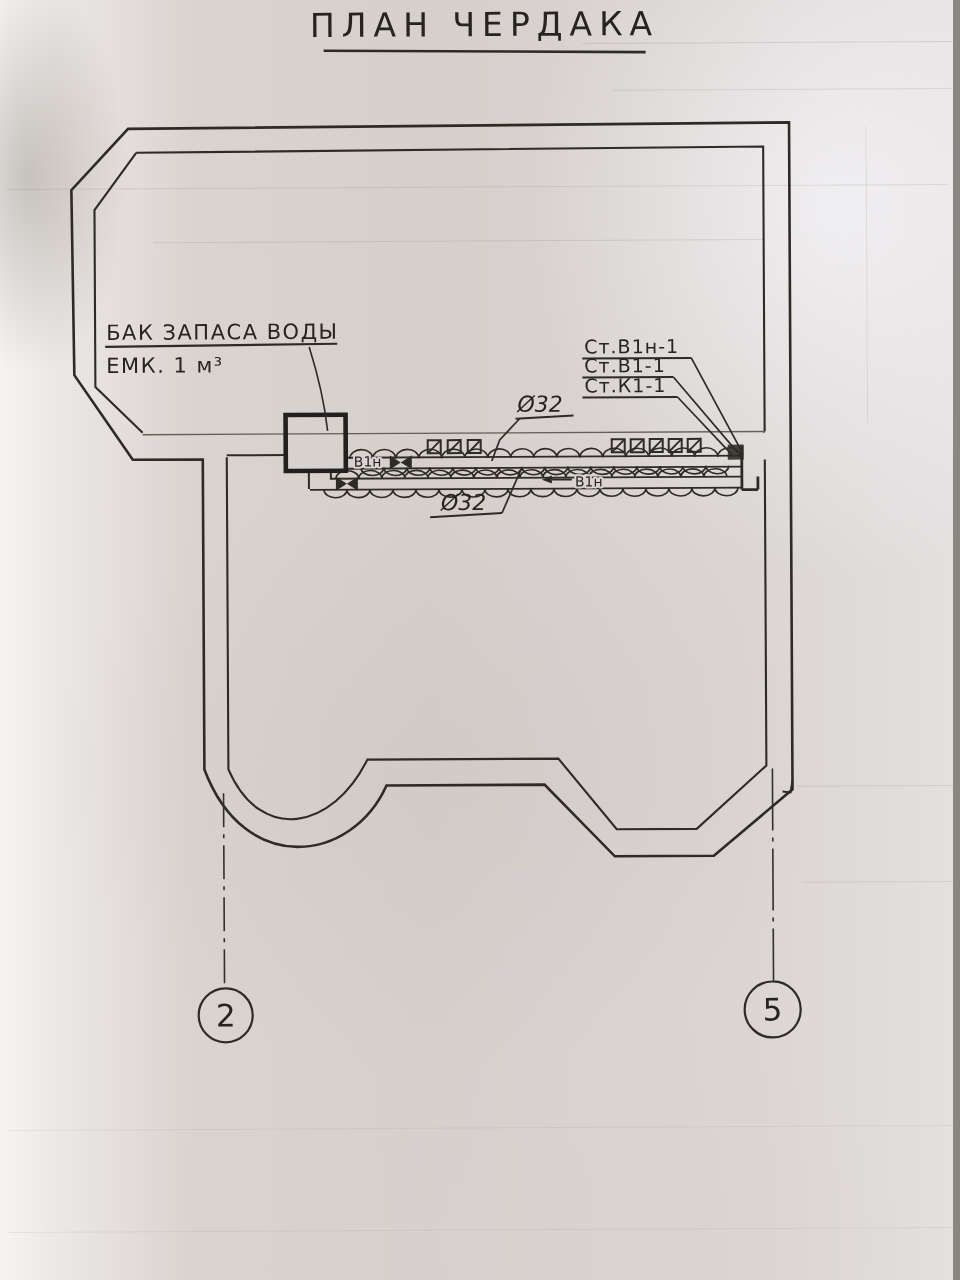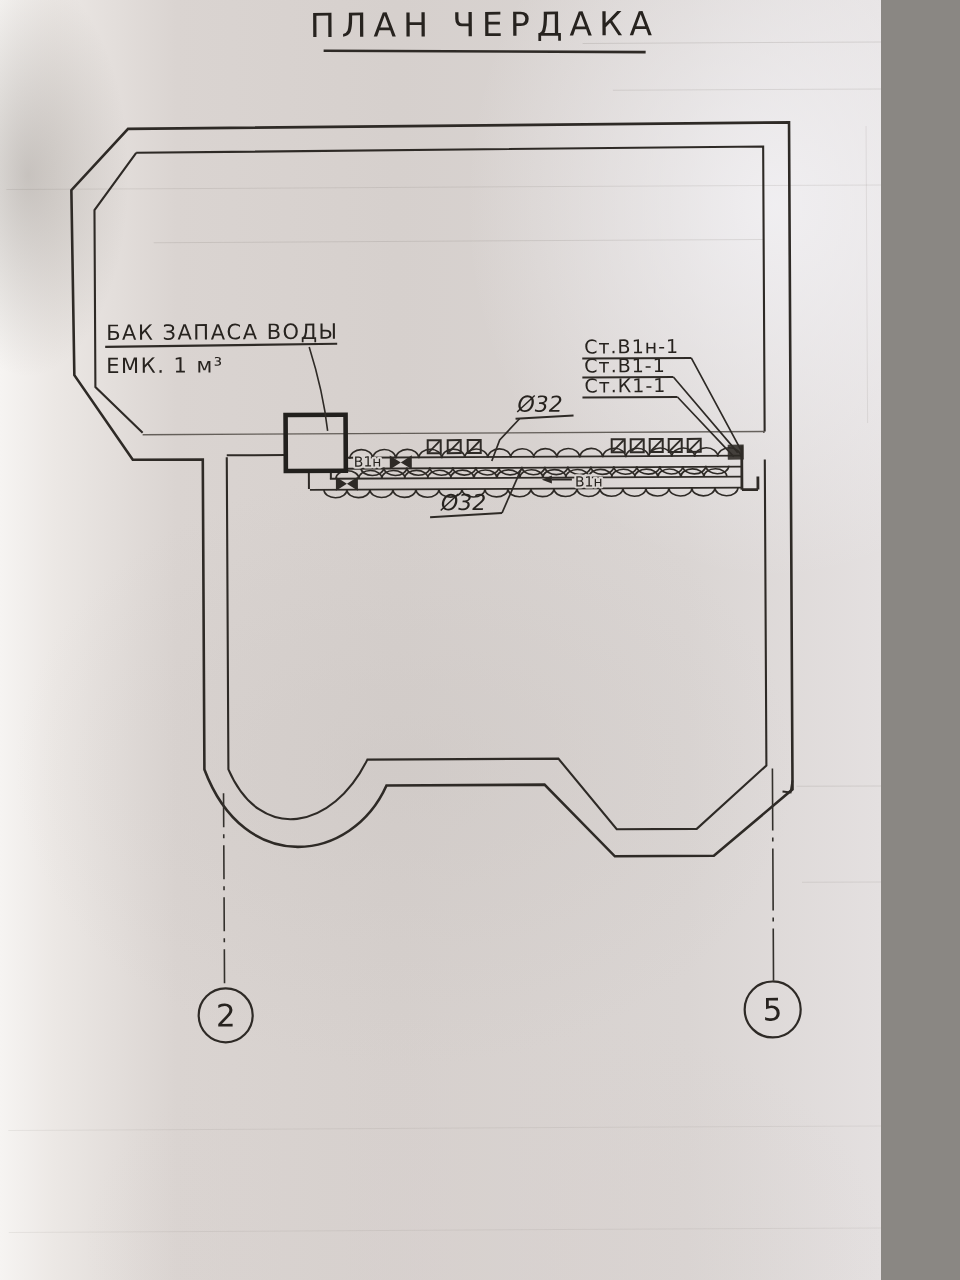--- a/index.html
+++ b/index.html
@@ -1,18 +1,18 @@
 <!DOCTYPE html>
 <html><head>
 <meta charset="utf-8">
 <style>
   html,body{margin:0;padding:0;background:#8a8783;}
   .paper{
     position:relative;
-    width:881px;height:1280px;
+    width:953px;height:1280px;
     overflow:hidden;
     font-family:"DejaVu Sans",sans-serif;
     background:
       radial-gradient(140px 280px at 28px 175px, rgba(118,110,103,.34), rgba(118,110,103,0) 72%),
       radial-gradient(430px 520px at 88% 16%, rgba(243,242,245,.85), rgba(243,242,245,0) 72%),
       radial-gradient(520px 400px at 46% 60%, rgba(203,197,194,.45), rgba(203,197,194,0) 75%),
       radial-gradient(500px 300px at 55% 97%, rgba(216,209,207,.5), rgba(216,209,207,0) 80%),
       linear-gradient(90deg,#f6f4f2 0%,#ece8e5 6%,#dad4d1 20%,#d6d0cd 45%,#dad5d3 78%,#e4e0e0 100%);
   }
   svg{position:absolute;left:0;top:0;}

